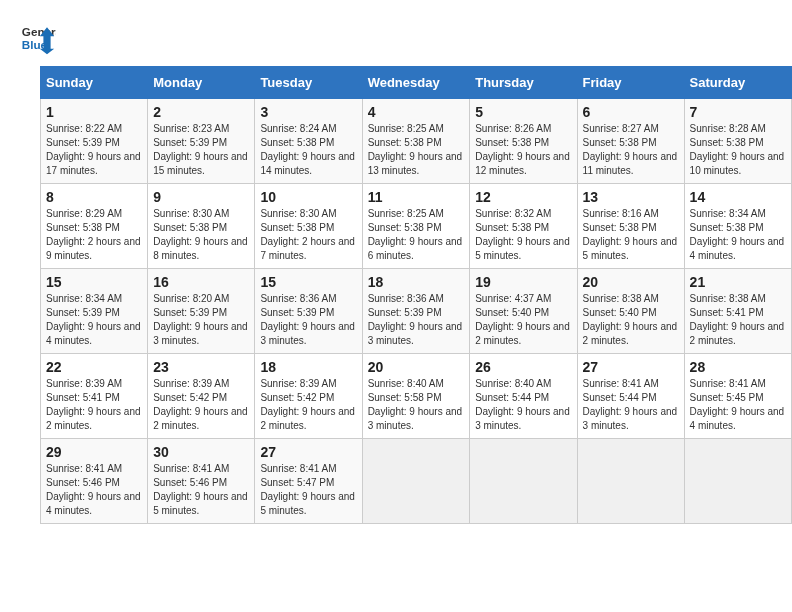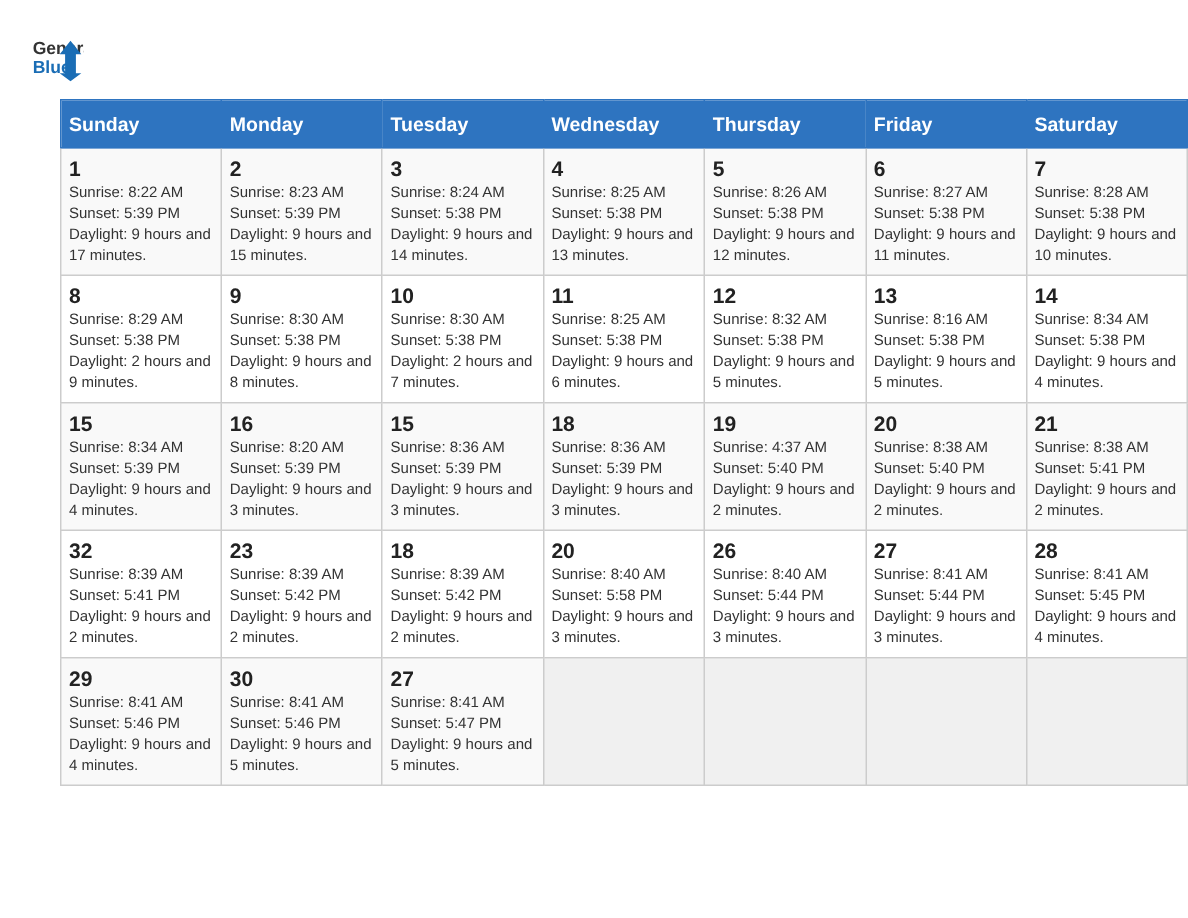--- a/index.html
+++ b/index.html
@@ -278,21 +278,21 @@
         <span class="day-number">21</span>
         <div class="day-info">
           <span>Sunrise: 8:38 AM</span><br>
           <span>Sunset: 5:41 PM</span><br>
           <span>Daylight: 9 hours and 2 minutes.</span>
         </div>
       </td>
       </tr>
       <tr>
         <td>
-        <span class="day-number">32</span>
+        <span class="day-number">22</span>
         <div class="day-info">
           <span>Sunrise: 8:39 AM</span><br>
           <span>Sunset: 5:41 PM</span><br>
           <span>Daylight: 9 hours and 2 minutes.</span>
         </div>
       </td>
         <td>
         <span class="day-number">23</span>
         <div class="day-info">
           <span>Sunrise: 8:39 AM</span><br>

